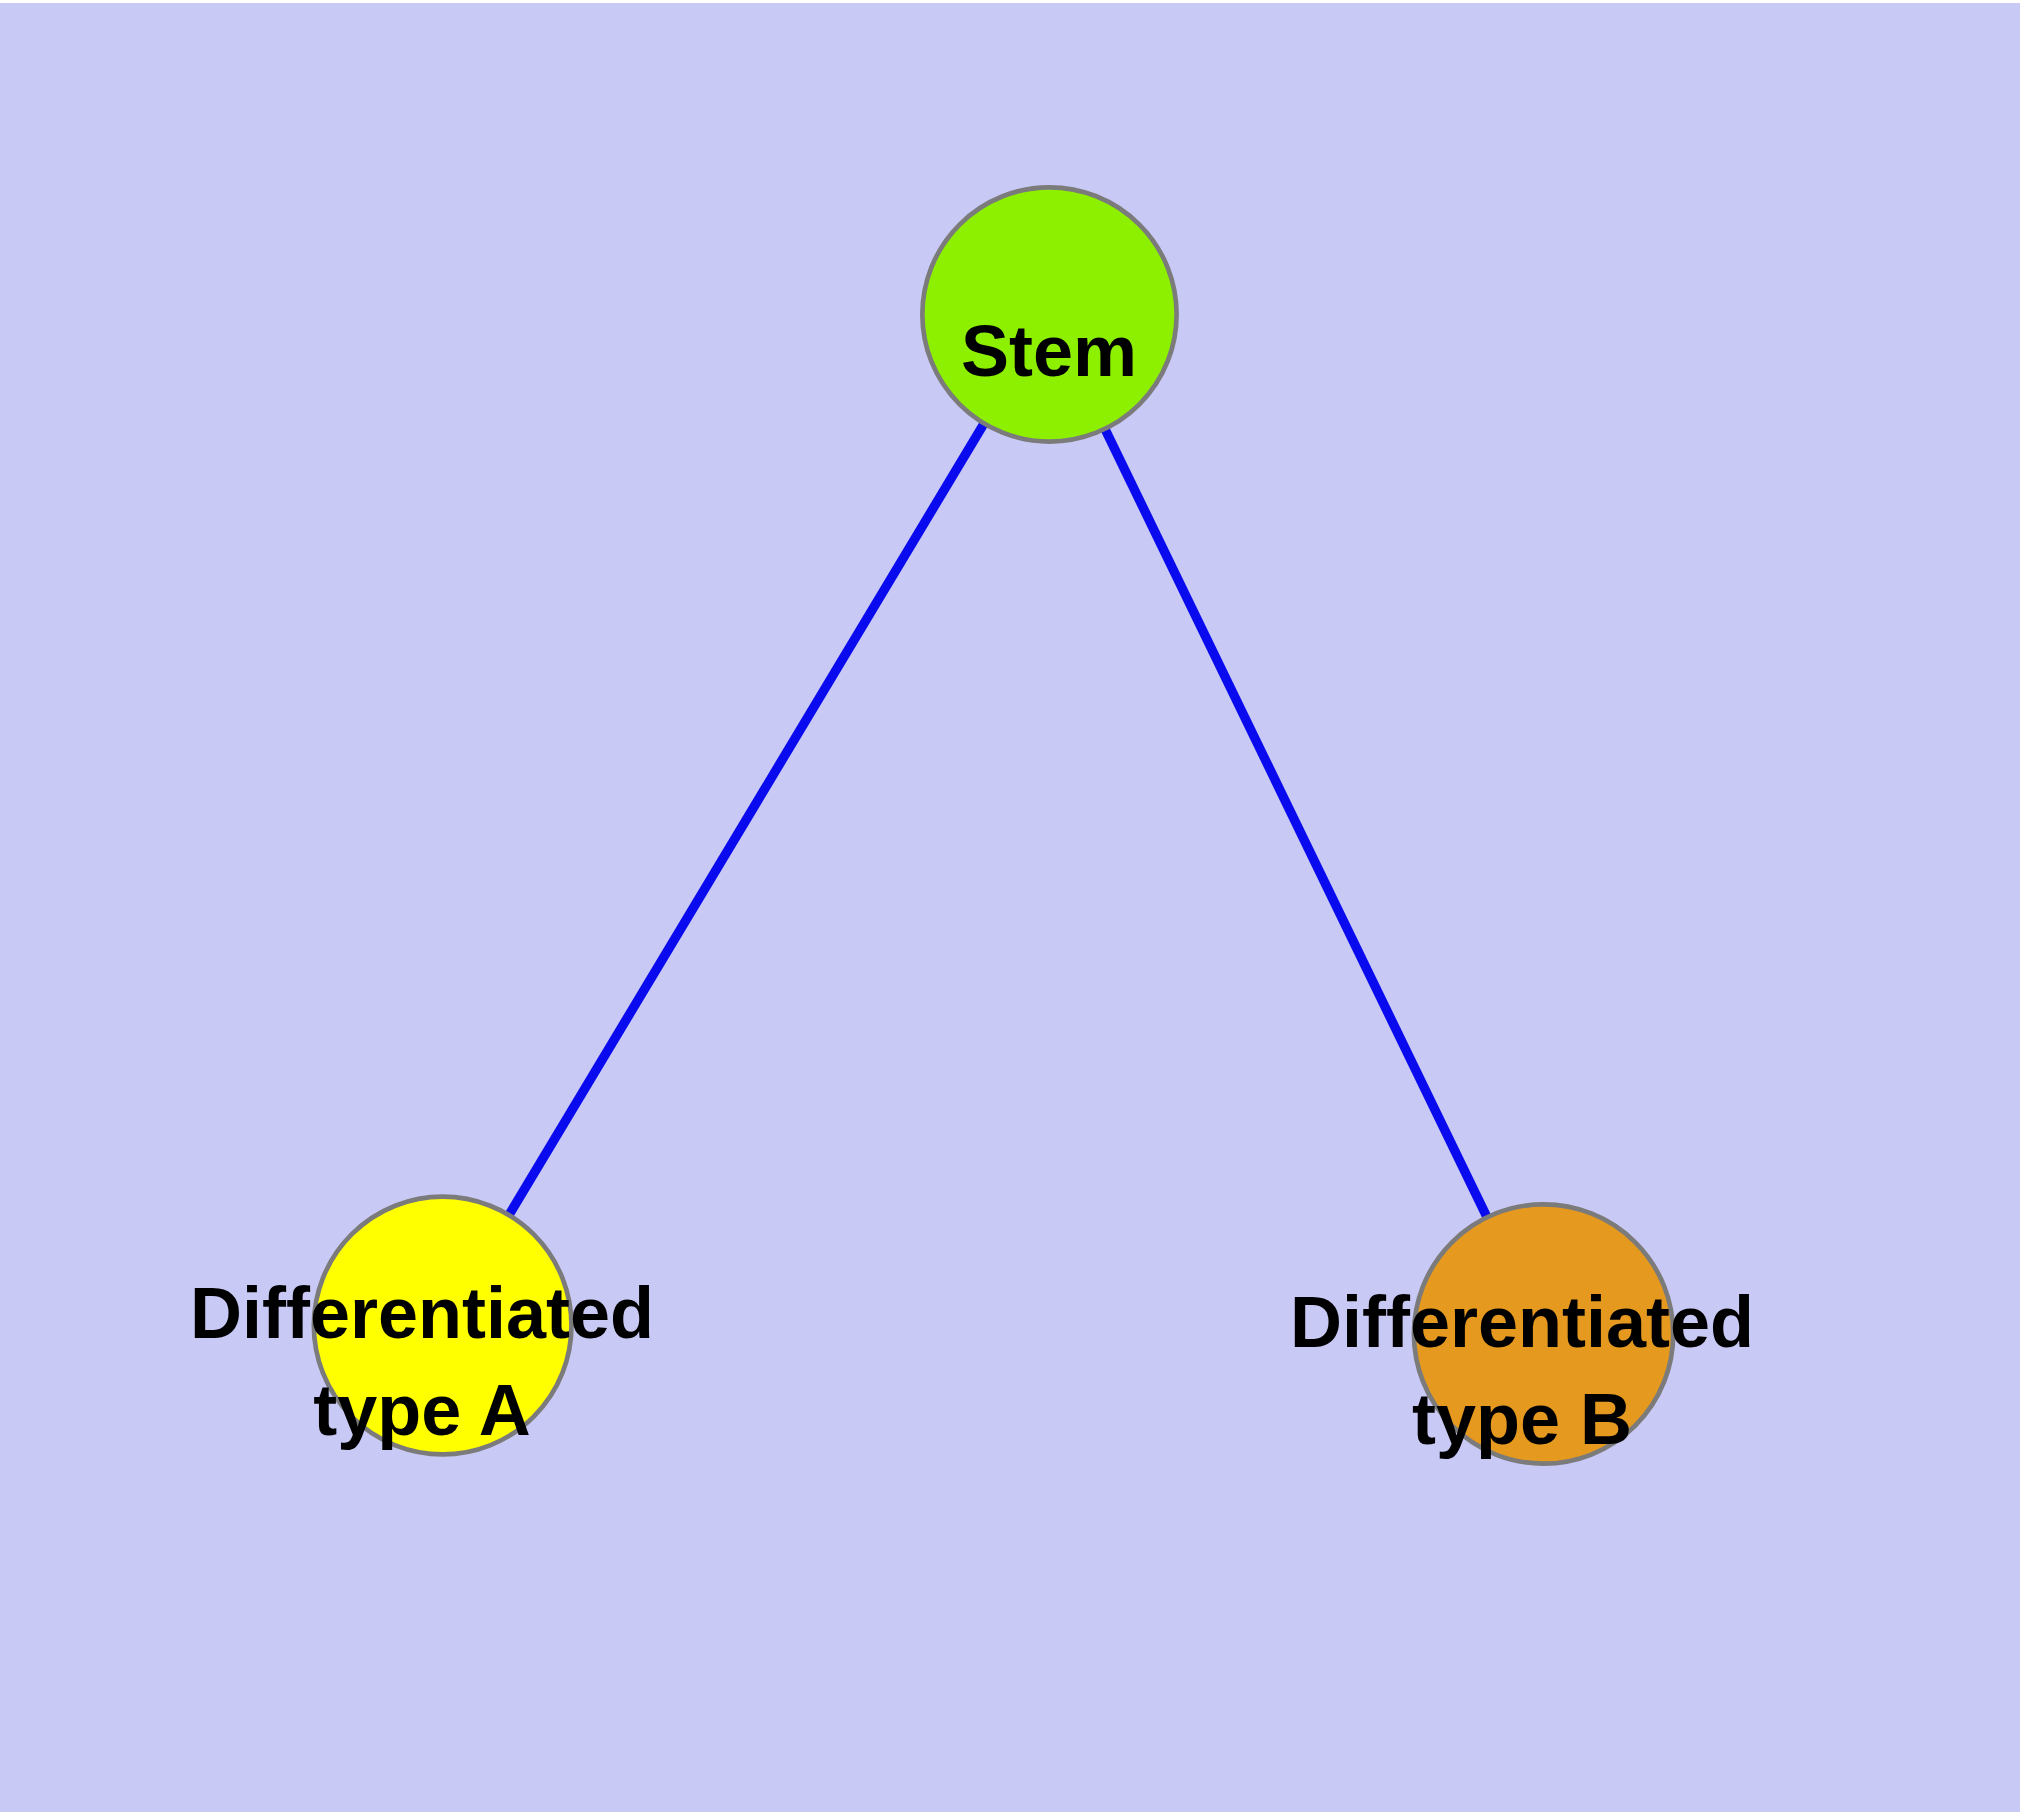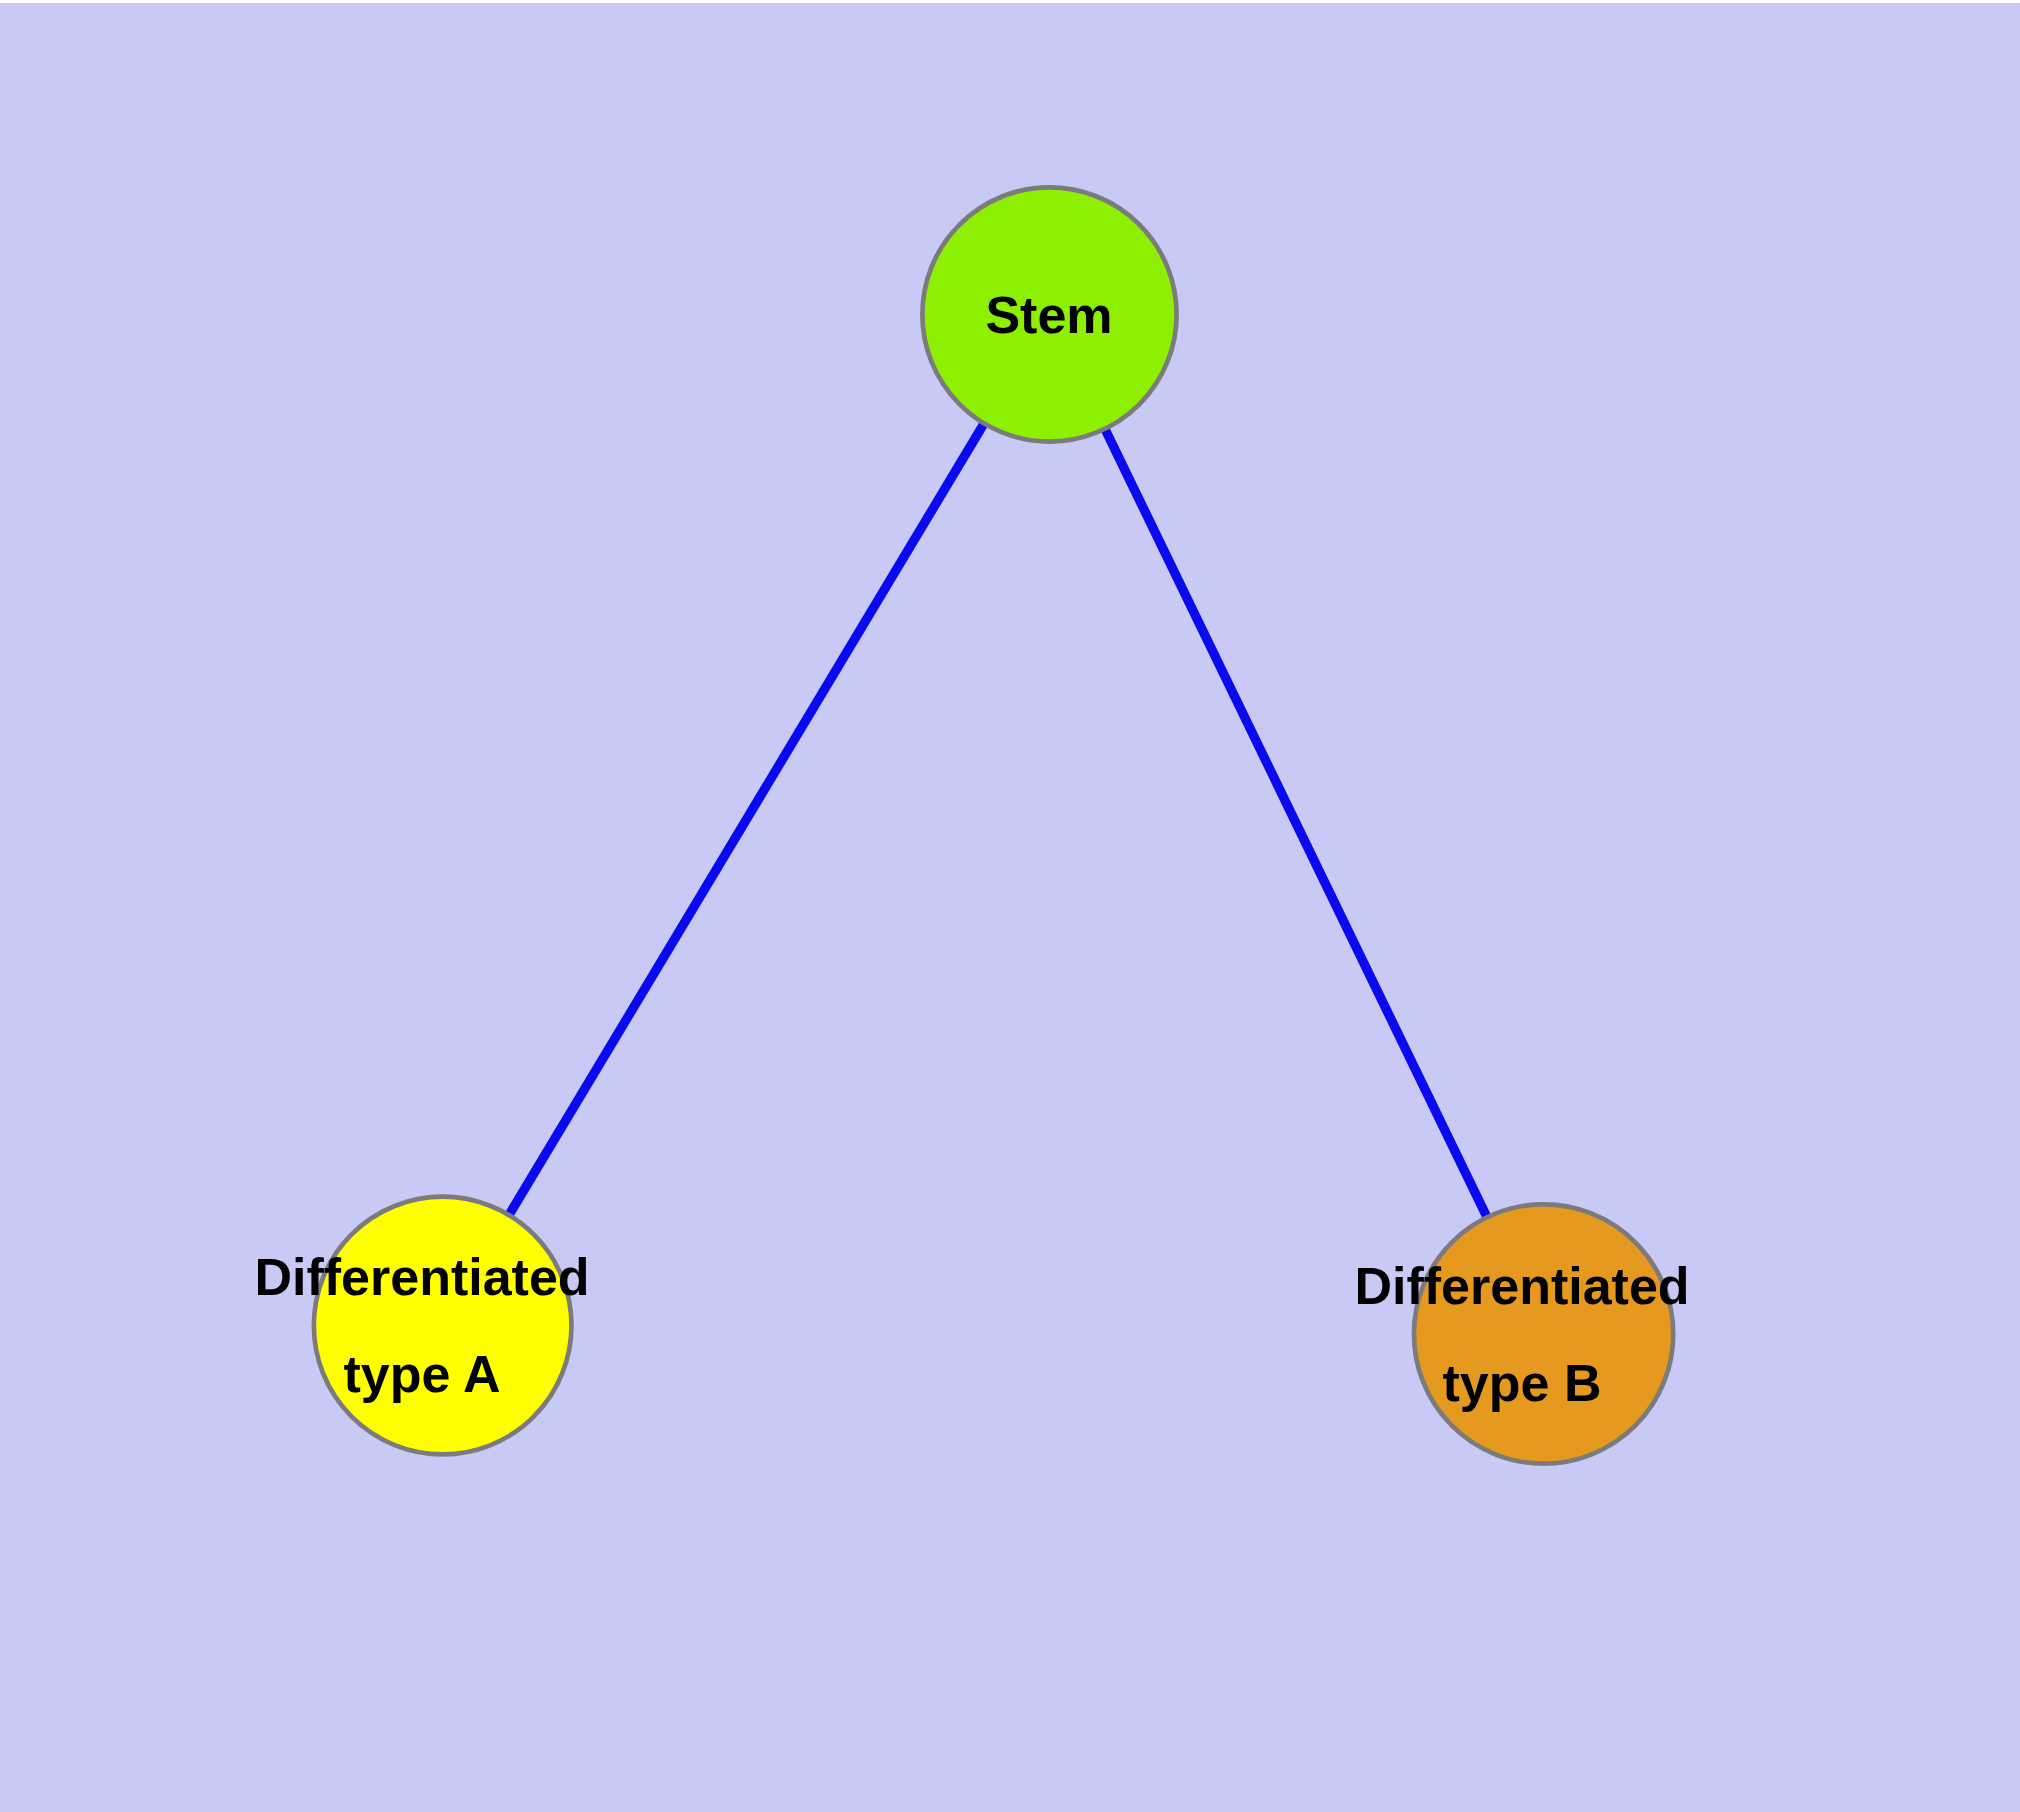--- a/index.html
+++ b/index.html
@@ -34,25 +34,26 @@
     stroke-linecap: butt;
   }
   .graph circle {
     stroke-width: 5.5px;
   }
   .node-label {
     position: absolute;
     transform: translate(-50%, -50%);
     text-align: center;
     font-weight: bold;
-    font-size: 52px;
+    font-size: 72px;
     line-height: 97px;
     color: #000000;
     white-space: pre-line;
     letter-spacing: 0px;
+    margin-top: 36px;
   }
 </style>
 </head>
 <body>
 
 <div class="canvas">
 
   <div class="top-strip"></div>
 
   <svg class="graph" viewBox="0 0 2384 2138">

